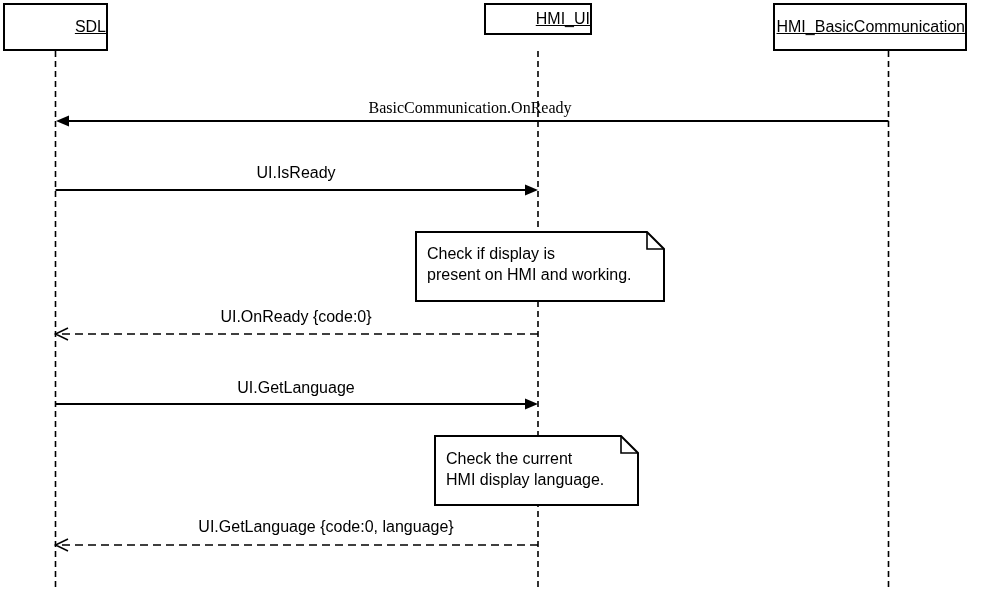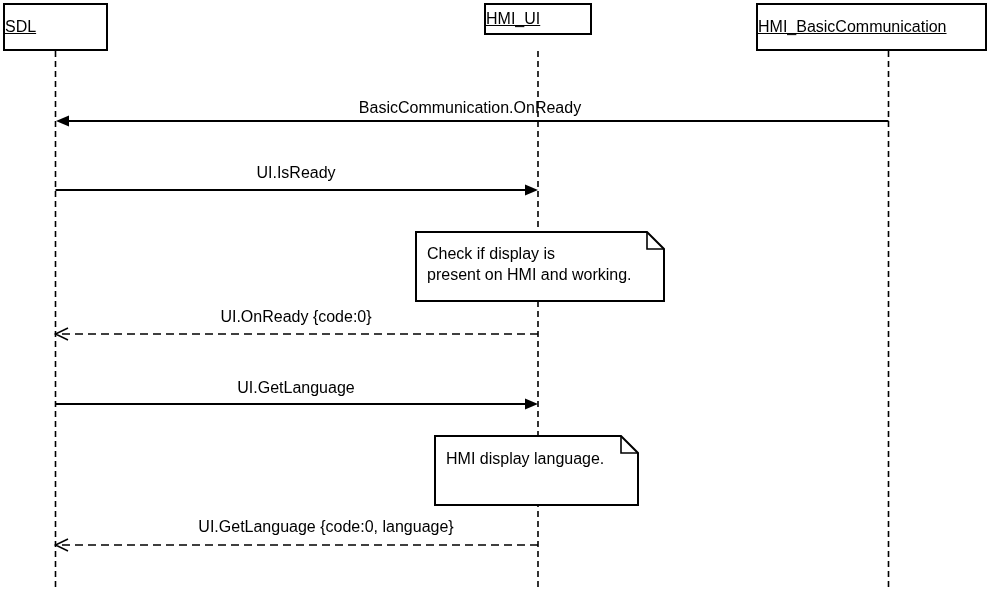--- a/index.html
+++ b/index.html
@@ -18,21 +18,21 @@
     width: 1004px; height: 589px;
     display: block;
   }
   .actor {
     position: absolute;
     box-sizing: border-box;
     border: 2px solid #000000;
     background: #ffffff;
     display: flex;
     align-items: center;
-    justify-content: flex-start;
+    justify-content: flex-end;
     font-size: 16px;
   }
   .actor .actor-label {
     text-decoration: underline;
     white-space: nowrap;
   }
   .msg-label {
     position: absolute;
     transform: translateX(-50%);
     font-size: 16px;
@@ -101,36 +101,37 @@
   </svg>
 
   <div class="actor" style="left:3px; top:3px; width:105px; height:48px;">
     <span class="actor-label">SDL</span>
   </div>
 
   <div class="actor" style="left:484px; top:3px; width:108px; height:32px;">
     <span class="actor-label">HMI_UI</span>
   </div>
 
-  <div class="actor" style="left:756px; top:3px; width:231px; height:48px;">
+  <div class="actor" style="left:773px; top:3px; width:194px; height:48px;">
     <span class="actor-label">HMI_BasicCommunication</span>
   </div>
 
-  <div class="msg-label" style="left:470px; top:99px;">BasicCommunication.OnReady</div>
+  <div class="msg-label" style="left:470px; top:99px;font-family:Liberation Serif, serif;">BasicCommunication.OnReady</div>
 
   <div class="msg-label" style="left:296px; top:164px;">UI.IsReady</div>
 
   <div class="msg-label" style="left:296px; top:308px;">UI.OnReady {code:0}</div>
 
   <div class="msg-label" style="left:296px; top:379px;">UI.GetLanguage</div>
 
   <div class="msg-label" style="left:294px; top:518px;margin-left:32px;">UI.GetLanguage {code:0, language}</div>
 
   <div class="note-text" style="left:427px; top:243px;">
     <div>Check if display is</div>
     <div>present on HMI and working.</div>
   </div>
 
   <div class="note-text" style="left:446px; top:448px;">
+    <div>Check the current</div>
     <div>HMI display language.</div>
   </div>
 
 </div>
 
 </body></html>

